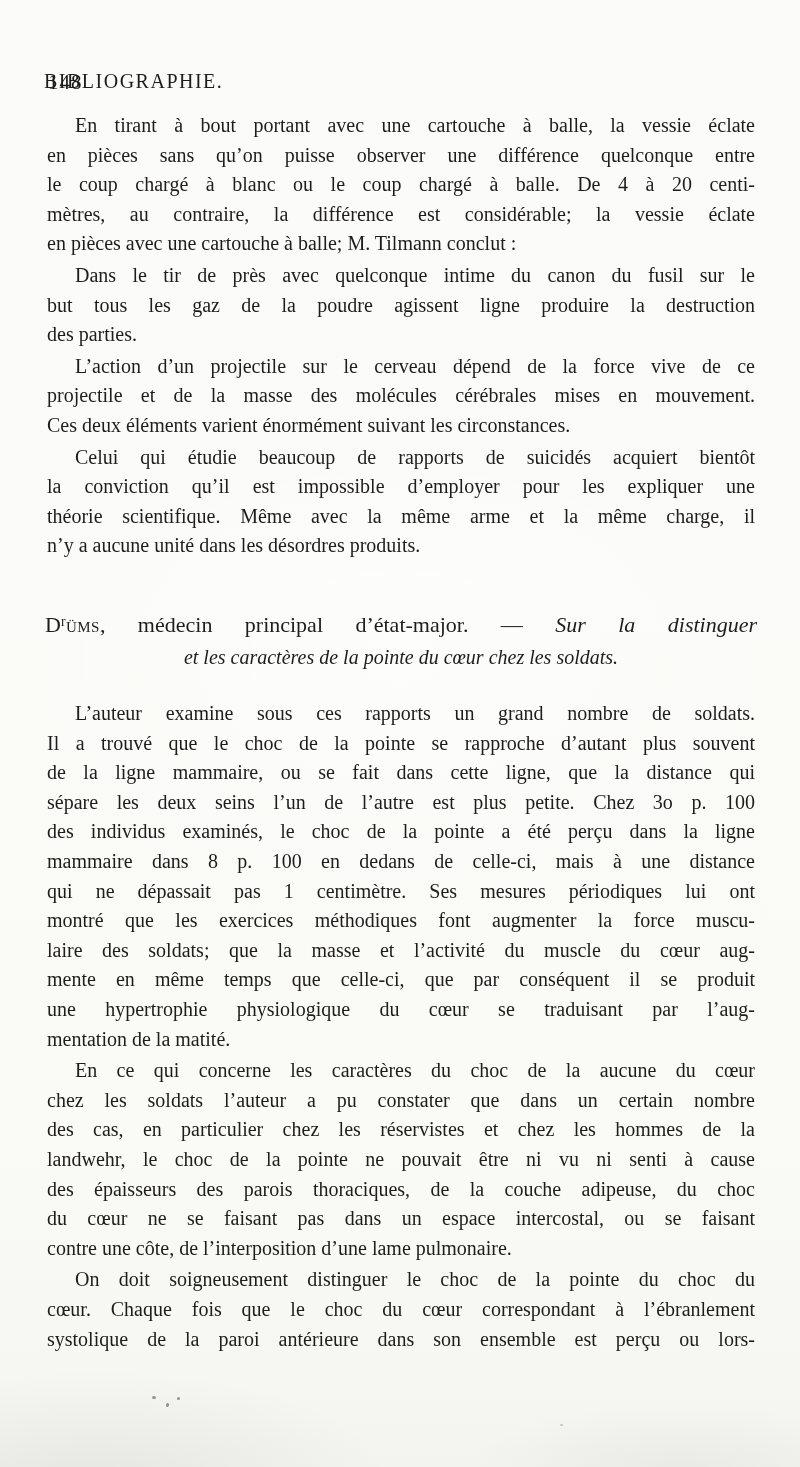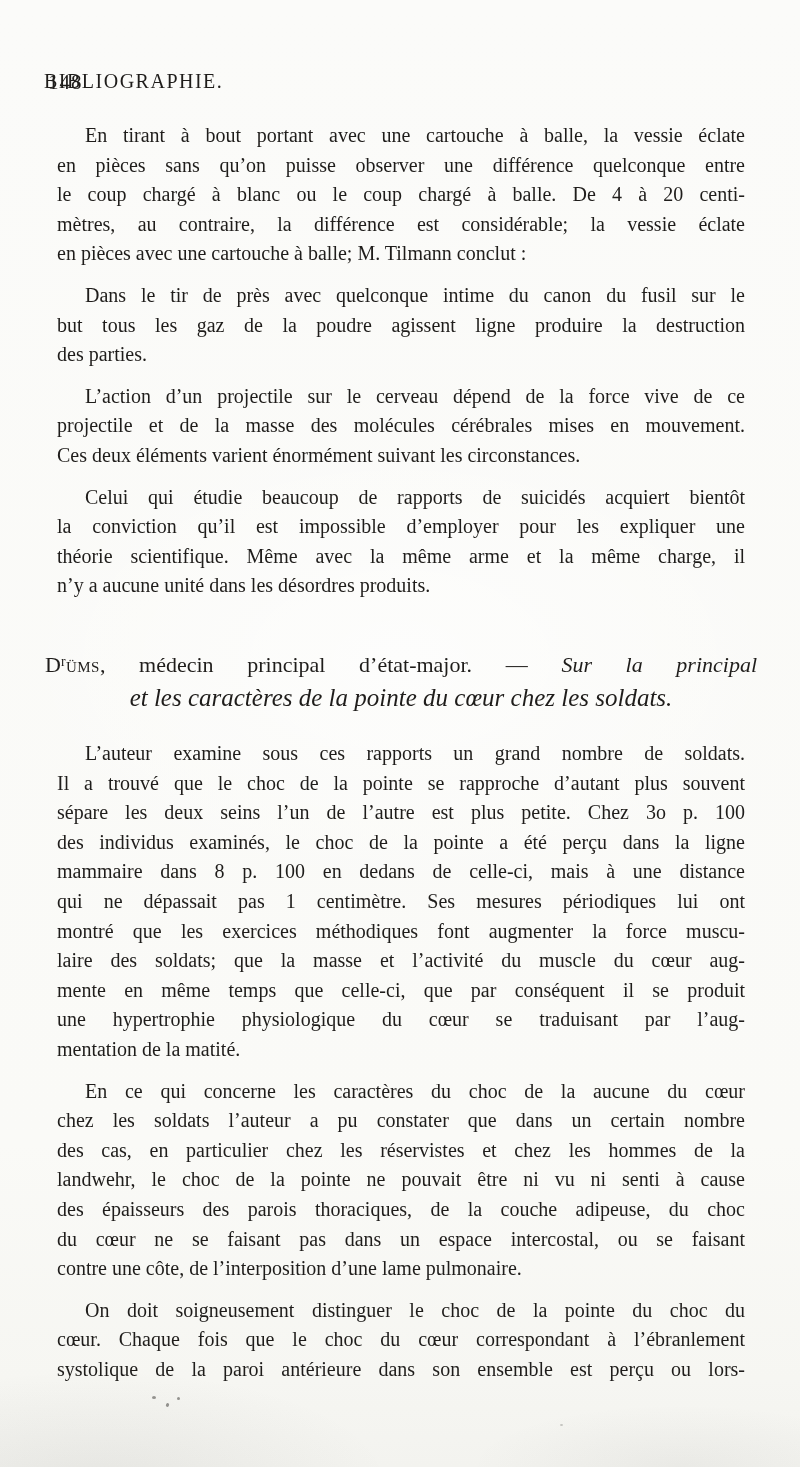--- a/index.html
+++ b/index.html
@@ -45,42 +45,42 @@
     font-weight: normal;
   }
   .body-text {
     position: absolute;
     top: 109px;
     left: 45px;
     width: 712px;
     font-size: 20px;
     line-height: 29.6px;
   }
-  .para { margin: 12px; }
+  .para { margin: 2px; }
   .line { white-space: nowrap; }
   .line.just {
     white-space: normal;
     text-align: justify;
     text-align-last: justify;
   }
   .line.indent { text-indent: 28px; }
   .section-heading {
     margin-top: 44px;
     margin-bottom: 25px;
     font-size: 22px;
     line-height: 33px;
   }
   .heading-line1 {
     text-align: justify;
     text-align-last: justify;
   }
   .heading-line2 {
     text-align: center;
     font-style: italic;
-    font-size: 25px;
+    font-size: 20px;
   }
   .sup-r {
     font-size: 0.62em;
     vertical-align: 0.45em;
     letter-spacing: 0.5px;
   }
   .smallcaps { font-variant: small-caps; letter-spacing: 0.5px; }
   .italic { font-style: italic; }
   .ink-speck {
     position: absolute;
@@ -125,29 +125,30 @@
         <div class="para">
           <div class="line indent just">Celui qui étudie beaucoup de rapports de suicidés acquiert bientôt</div>
           <div class="line just">la conviction qu’il est impossible d’employer pour les expliquer une</div>
           <div class="line just">théorie scientifique. Même avec la même arme et la même charge, il</div>
           <div class="line">n’y a aucune unité dans les désordres produits.</div>
         </div>
       </div>
 
     <div class="section-heading">
       <div class="heading-line1">
-        <span>D</span><span class="sup-r">r</span><span class="smallcaps">üms</span><span>, médecin principal d’état-major.</span><span> — </span><span class="italic">Sur la principal</span>
+        <span>D</span><span class="sup-r">r</span><span class="smallcaps">üms</span><span>, médecin principal d’état-major.</span><span> — </span><span class="italic">Sur la distinguer</span>
       </div>
       <div class="heading-line2">et les caractères de la pointe du cœur chez les soldats.</div>
     </div>
 
     <div>
         <div class="para">
           <div class="line indent just">L’auteur examine sous ces rapports un grand nombre de soldats.</div>
           <div class="line just">Il a trouvé que le choc de la pointe se rapproche d’autant plus souvent</div>
+          <div class="line just">de la ligne mammaire, ou se fait dans cette ligne, que la distance qui</div>
           <div class="line just">sépare les deux seins l’un de l’autre est plus petite. Chez 3o p. 100</div>
           <div class="line just">des individus examinés, le choc de la pointe a été perçu dans la ligne</div>
           <div class="line just">mammaire dans 8 p. 100 en dedans de celle-ci, mais à une distance</div>
           <div class="line just">qui ne dépassait pas 1 centimètre. Ses mesures périodiques lui ont</div>
           <div class="line just">montré que les exercices méthodiques font augmenter la force muscu-</div>
           <div class="line just">laire des soldats; que la masse et l’activité du muscle du cœur aug-</div>
           <div class="line just">mente en même temps que celle-ci, que par conséquent il se produit</div>
           <div class="line just">une hypertrophie physiologique du cœur se traduisant par l’aug-</div>
           <div class="line">mentation de la matité.</div>
         </div>

